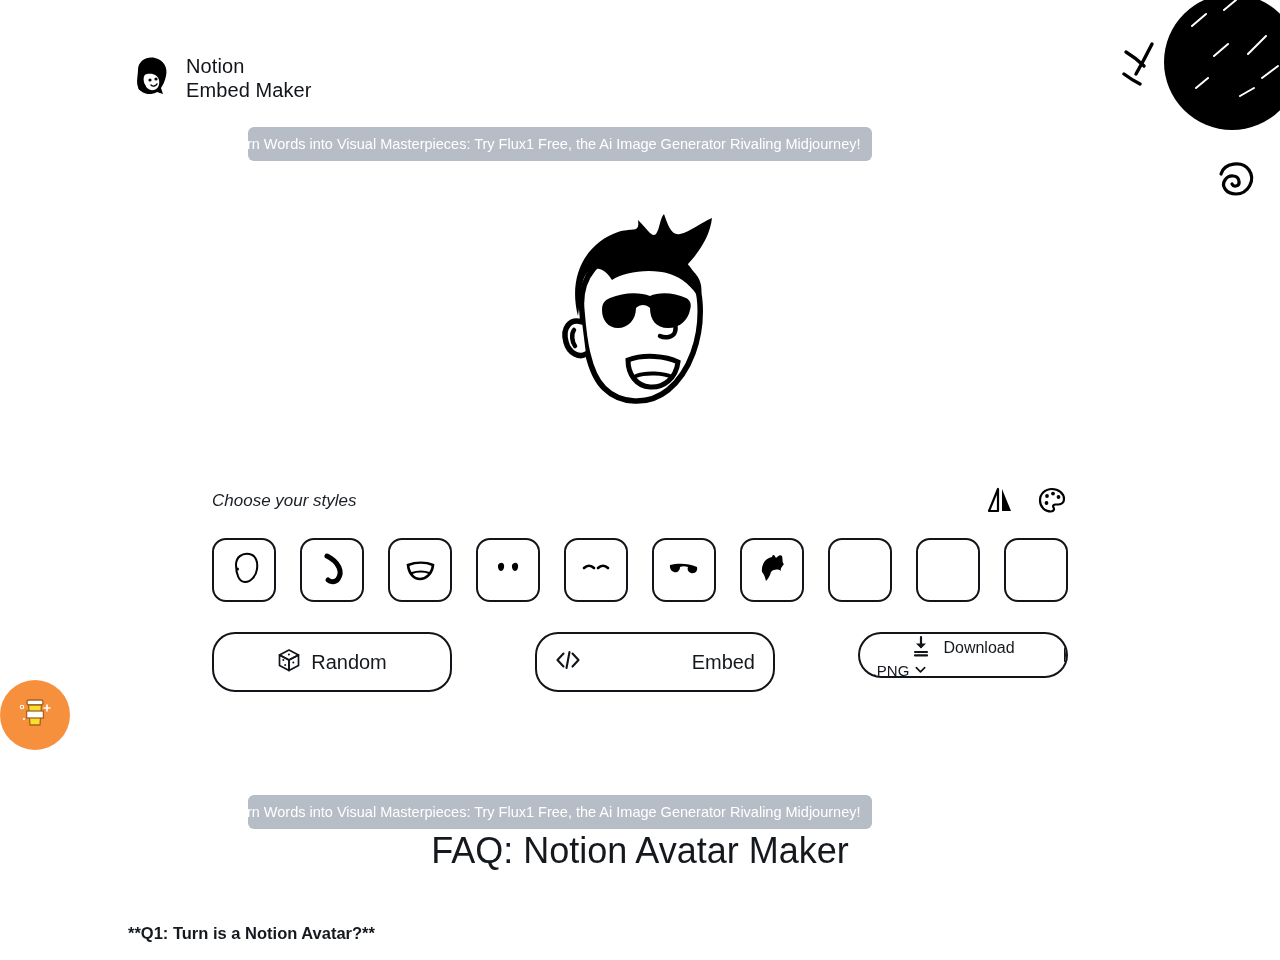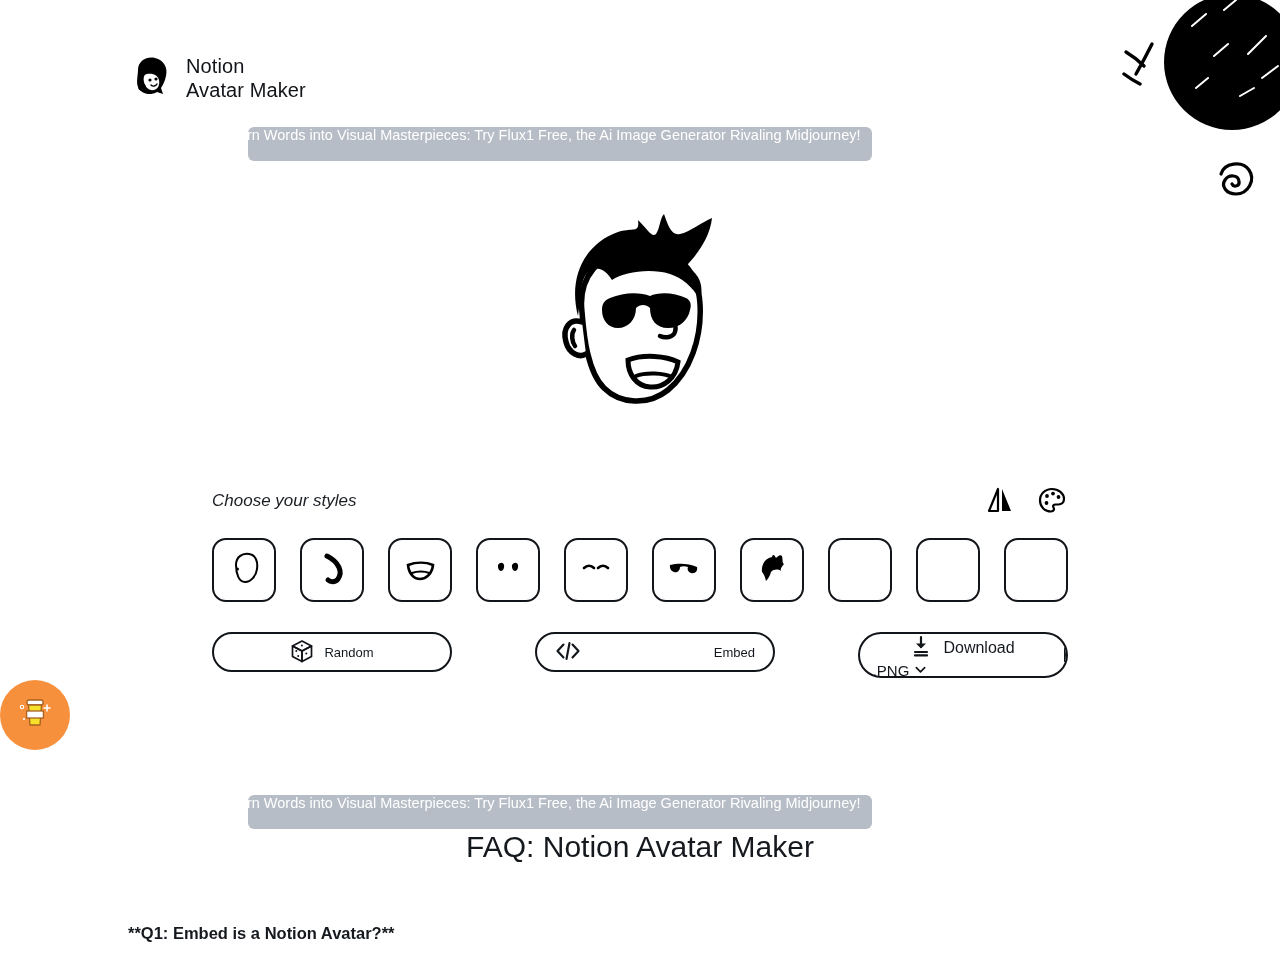--- a/index.html
+++ b/index.html
@@ -21,21 +21,21 @@
   
   .header { position: absolute; left: 130px; top: 22px; display: flex; align-items: center; gap: 12px; }
   .header-logo { width: 44px; height: 48px; flex: 0 0 auto; }
   .header-text { display: flex; flex-direction: column; line-height: 1.22; }
   .header-text span { font-size: 20px; color: #111418; letter-spacing: .1px; }
 
   
   .promo {
     position: absolute; left: 248px; width: 624px; height: 34px;
     background: #b7bdc6; border-radius: 6px;
-    display: flex; align-items: flex-start; justify-content: center; gap: 10px;
+    display: flex; align-items: center; justify-content: center; gap: 10px;
     color: #ffffff; font-size: 14.5px; white-space: nowrap; cursor: pointer;
   }
   #promo-top { top: 95px; }
   #promo-bottom { top: 763px; }
   .promo .ext-icon { display: inline-flex; margin-left: 2px; }
 
   
   .avatar-stage {
     position: absolute; left: 0; right: 0; top: 172px;
     display: flex; justify-content: center;
@@ -53,23 +53,23 @@
   .thumb {
     width: 64px; height: 64px; flex: 0 0 64px;
     border: 2.6px solid #111418; border-radius: 14px;
     background: #fff; display: flex; align-items: center; justify-content: center;
     cursor: pointer;
   }
 
   
   .actions { position: absolute; left: 212px; top: 600px; width: 856px; display: flex; justify-content: space-between; }
   .pill {
-    height: 40px; border: 2.4px solid #111418; border-radius: 23px;
+    height: 60px; border: 2.4px solid #111418; border-radius: 23px;
     background: #fff; display: flex; align-items: center; justify-content: center;
-    gap: 10px; font-size: 13px; color: #15191e; cursor: pointer; padding: 0 18px;
+    gap: 10px; font-size: 20px; color: #15191e; cursor: pointer; padding: 0 18px;
     font-family: "Liberation Sans", sans-serif;
   }
   #btn-random { width: 240px; }
   #btn-embed { width: 240px; justify-content: space-between; }
   .download-group { display: flex; height: 46px; border: 2.4px solid #111418; border-radius: 23px; overflow: hidden; background: #fff; flex-direction: column; }
   .download-main {
     width: 206px; display: flex; align-items: center; justify-content: center; gap: 10px;
     font-size: 16px; color: #15191e; cursor: pointer; border-right: 2.4px solid #111418;
   }
   .download-format {
@@ -80,21 +80,21 @@
   
   .coffee {
     position: absolute; left: 0px; top: 648px; width: 70px; height: 70px;
     border-radius: 50%; background: #f7903d; display: flex; align-items: center;
     justify-content: center; cursor: pointer;
   }
 
   
   .faq-title {
     position: absolute; left: 0; right: 0; top: 798px; text-align: center;
-    font-size: 30px; color: #15191e; font-weight: 400;
+    font-size: 36px; color: #15191e; font-weight: 400;
   }
   .faq-body { position: absolute; left: 128px; top: 892px; width: 1024px; }
   .faq-q { font-size: 16.5px; font-weight: bold; color: #15191e; margin: 0; }
   .faq-a {
     font-size: 16px; color: #5f6b7a; margin: 22px 0 0 0;
     padding-left: 24px; line-height: 1.55; text-align: left;
   }
 </style>
 </head>
 <body>
@@ -126,21 +126,21 @@
         <path d="M8 16 C8 6 18 2 25 4 C34 6 38 14 36 22 C35 27 33 31 31 34 L33 40 L27 38 C20 42 11 40 8 33 C6 28 8 21 8 16 Z" fill="#000"></path>
         <path d="M17 20 C14 20 13 24 14 28 C15 33 19 37 24 36 C28 35 30 31 29 26 C28 22 24 19 17 20 Z" fill="#fff"></path>
         <circle cx="20" cy="26" r="1.6" fill="#000"></circle>
         <circle cx="26" cy="25" r="1.6" fill="#000"></circle>
         <path d="M21 31 C23 33 26 32 27 30" stroke="#000" stroke-width="1.4" fill="none" stroke-linecap="round"></path>
         <circle cx="12" cy="33" r="3" fill="none" stroke="#000" stroke-width="1.6"></circle>
       </svg>
     </span>
     <span class="header-text">
       <span>Notion</span>
-      <span>Avatar Maker</span>
+      <span>Embed Maker</span>
     </span>
   </div>
 
   <div class="promo" id="promo-top">
     <span>Turn Words into Visual Masterpieces: Try Flux1 Free, the Ai Image Generator Rivaling Midjourney!</span>
     <span class="ext-icon">
       <svg width="17" height="17" viewBox="0 0 20 20">
         <path d="M4 7 V16 H15 V11 M11 4 H17 V10 M17 4 L9.5 11.5" stroke="#fff" stroke-width="1.8" fill="none" stroke-linecap="round" stroke-linejoin="round"></path>
       </svg>
     </span>
@@ -345,16 +345,16 @@
     <span>Turn Words into Visual Masterpieces: Try Flux1 Free, the Ai Image Generator Rivaling Midjourney!</span>
     <span class="ext-icon">
       <svg width="17" height="17" viewBox="0 0 20 20">
         <path d="M4 7 V16 H15 V11 M11 4 H17 V10 M17 4 L9.5 11.5" stroke="#fff" stroke-width="1.8" fill="none" stroke-linecap="round" stroke-linejoin="round"></path>
       </svg>
     </span>
   </div>
 
   <div class="faq-title">FAQ: Notion Avatar Maker</div>
   <div class="faq-body">
-    <p class="faq-q">**Q1: Embed is a Notion Avatar?**</p>
+    <p class="faq-q">**Q1: Turn is a Notion Avatar?**</p>
   </div>
 
 </div>
 
 </body></html>

